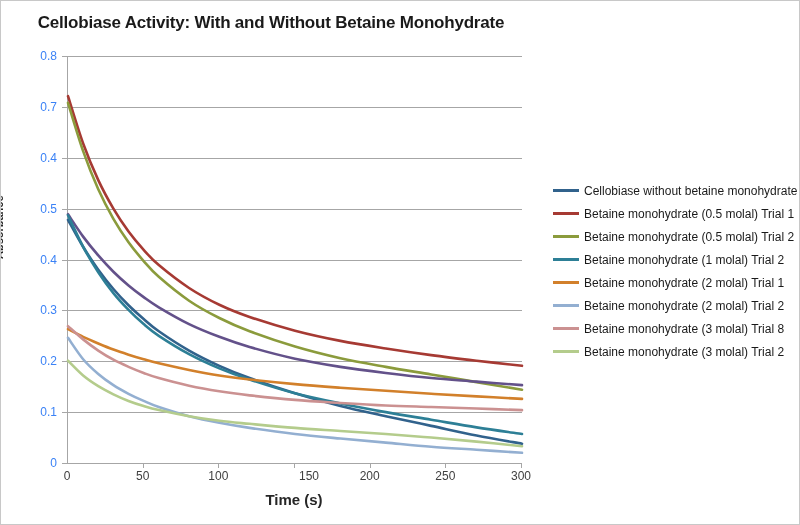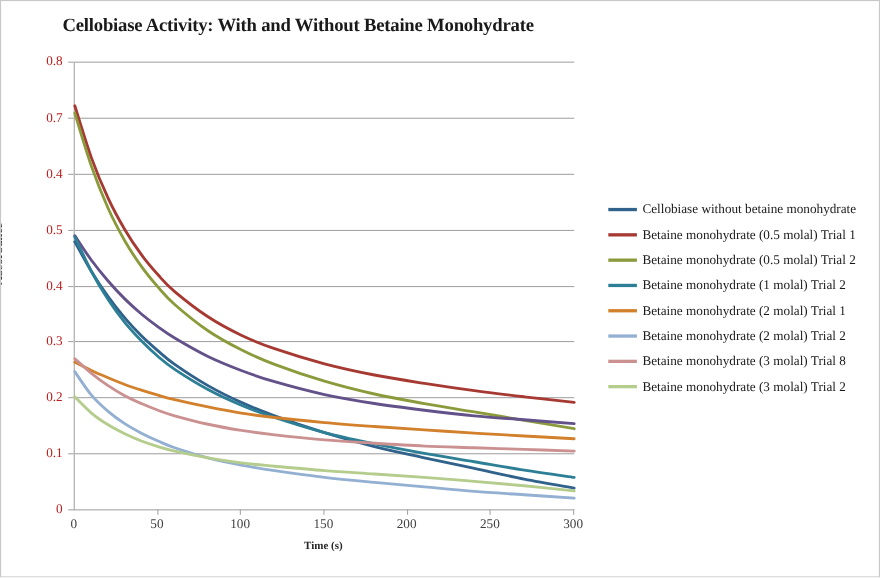--- a/index.html
+++ b/index.html
@@ -7,21 +7,21 @@
     padding: 0;
     background: #ffffff;
   }
   #page {
     position: relative;
     width: 800px;
     height: 525px;
     background: #ffffff;
     border: 1px solid #c8c8c8;
     box-sizing: border-box;
-    font-family: Liberation Serif, serif;
+    font-family: Liberation Sans, sans-serif;
     overflow: hidden;
   }
   #chart-title {
     position: absolute;
     left: 0;
     top: 12px;
     width: 540px;
     text-align: center;
     font-size: 17px;
     font-weight: bold;
@@ -53,21 +53,21 @@
     width: 454px;
     height: 407px;
     overflow: visible;
   }
   .ytick-label {
     position: absolute;
     right: 0;
     width: 44px;
     text-align: right;
     font-size: 12px;
-    color: #b91c1c;
+    color: #3b82f6;
     transform: translateY(-50%);
   }
   .ytick-mark {
     position: absolute;
     width: 5px;
     height: 1px;
     background: #a6a6a6;
   }
   .xtick-label {
     position: absolute;
@@ -94,21 +94,21 @@
     transform: rotate(-90deg);
     transform-origin: left top;
     white-space: nowrap;
   }
   #x-axis-title {
     position: absolute;
     left: 66px;
     top: 490px;
     width: 454px;
     text-align: center;
-    font-size: 10px;
+    font-size: 15px;
     font-weight: bold;
     color: #262626;
   }
   #legend {
     position: absolute;
     left: 552px;
     top: 178px;
     width: 246px;
   }
   .legend-item {
@@ -157,21 +157,21 @@
       <div class="ytick-mark" style="top: 105.875px; left: 61px;"></div>
       <div class="ytick-label" style="top: 55px; right: 742px;">0.8</div>
       <div class="ytick-mark" style="top: 55px; left: 61px;"></div>
     </div>
   <div id="x-tick-labels">
       <div class="xtick-label" style="left: 41px;">0</div>
       <div class="xtick-label" style="left: 116.667px;">50</div>
       <div class="xtick-mark" style="left: 141.667px;"></div>
       <div class="xtick-label" style="left: 192.333px;">100</div>
       <div class="xtick-mark" style="left: 217.333px;"></div>
-      <div class="xtick-label" style="left: 268px;">150</div>
+      <div class="xtick-label" style="left: 268px; text-align: right;">150</div>
       <div class="xtick-mark" style="left: 293px;"></div>
       <div class="xtick-label" style="left: 343.667px;">200</div>
       <div class="xtick-mark" style="left: 368.667px;"></div>
       <div class="xtick-label" style="left: 419.333px;">250</div>
       <div class="xtick-mark" style="left: 444.333px;"></div>
       <div class="xtick-label" style="left: 495px;">300</div>
       <div class="xtick-mark" style="left: 520px;"></div>
     </div>
 
   <div id="plot-area">

